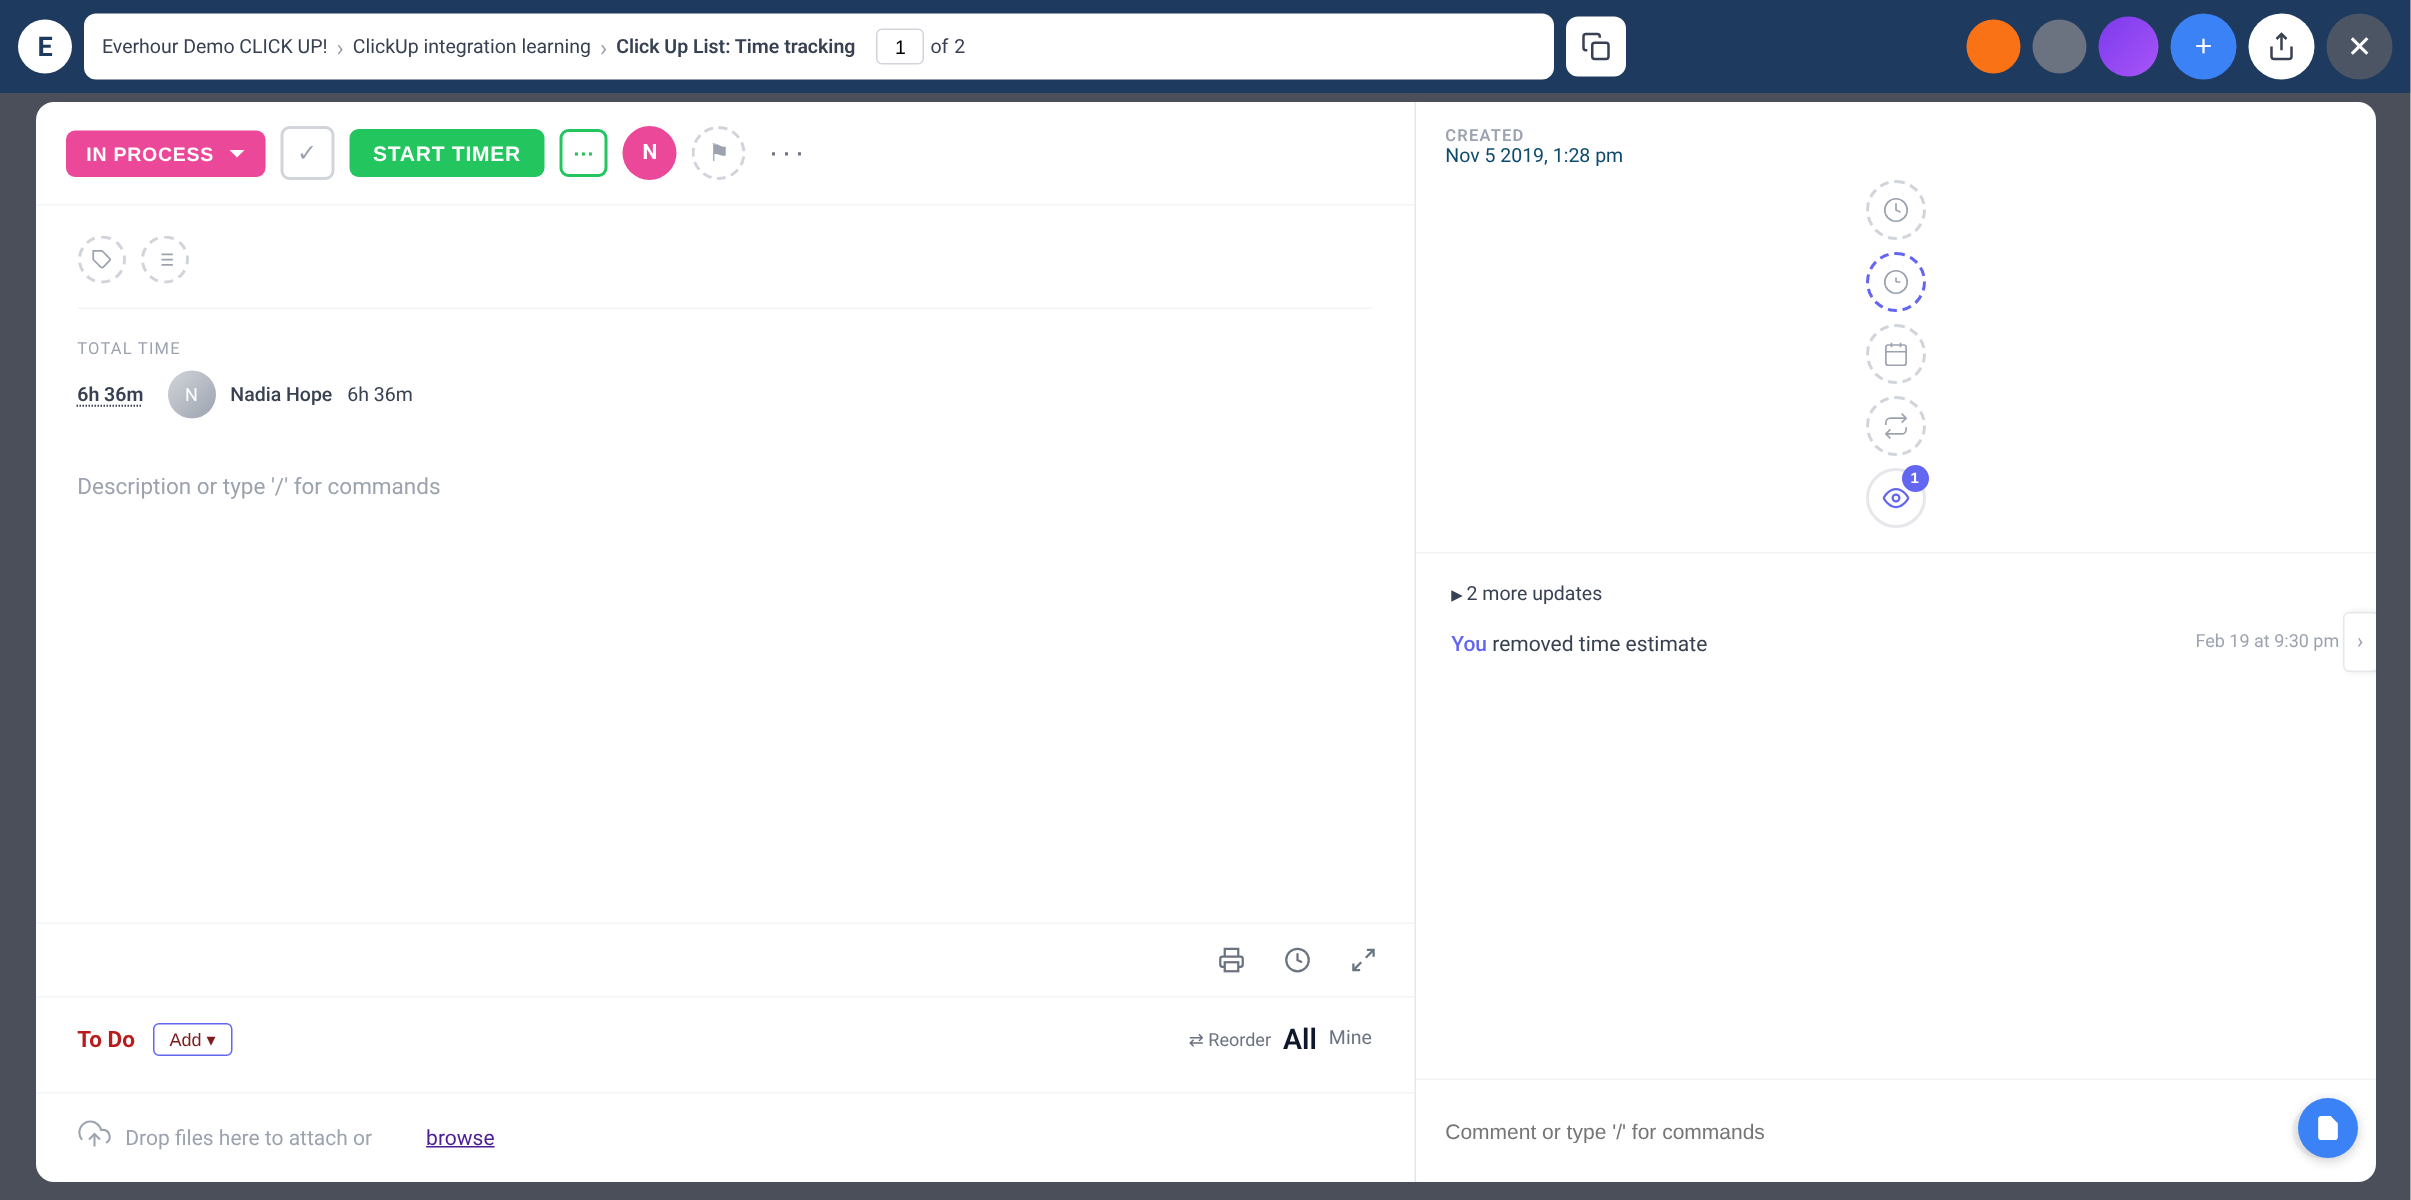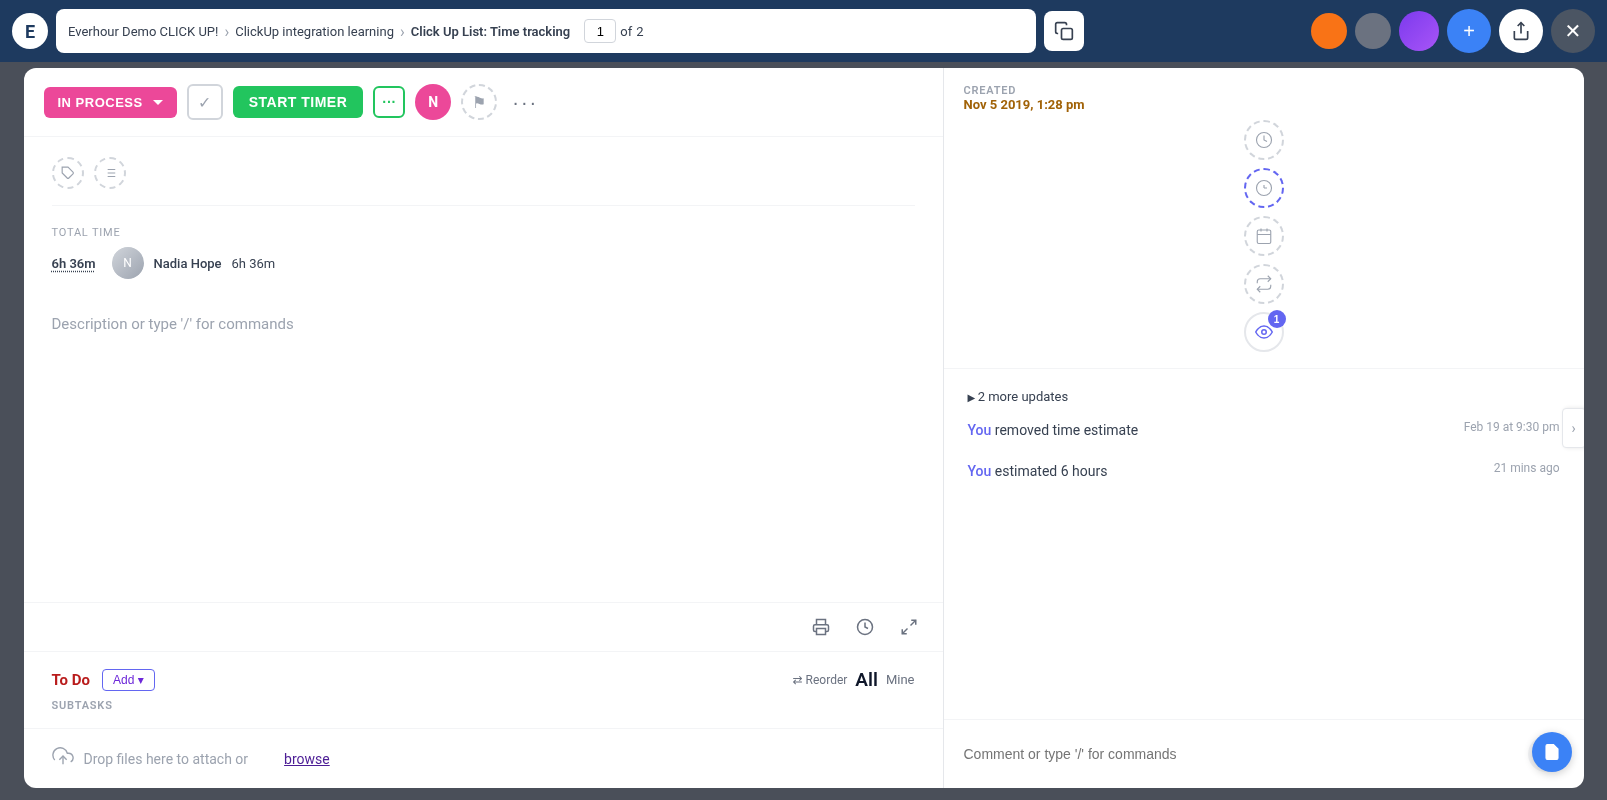--- a/index.html
+++ b/index.html
@@ -386,21 +386,21 @@
       gap: 12px;
       margin-bottom: 8px;
     }
     .todo-title {
       font-size: 15px;
       font-weight: 700;
       color: #b91c1c;
     }
     .add-btn {
       border: 1px solid #6366f1;
-      color: #6d28d9;
+      color: #7f1d1d;
       background: white;
       border-radius: 4px;
       padding: 3px 10px;
       font-size: 12px;
       cursor: pointer;
       display: flex;
       align-items: center;
       gap: 4px;
     }
     .todo-filters {
@@ -456,22 +456,21 @@
     }
     .created-label {
       font-size: 11px;
       color: #9ca3af;
       font-weight: 600;
       letter-spacing: 0.8px;
       text-transform: uppercase;
     }
     .created-date {
       font-size: 13px;
-      color: #a16207;
-      font-weight: bold;
+      color: #0c4a6e;
     }
     .right-icon-btn {
       width: 40px;
       height: 40px;
       border: 2px dashed #d1d5db;
       border-radius: 50%;
       background: white;
       cursor: pointer;
       display: flex;
       align-items: center;
@@ -779,21 +778,20 @@
           <span class="todo-title">To Do</span>
           <button class="add-btn">
             <span>Add ▾</span>
           </button>
           <div class="todo-filters">
             <span class="reorder-btn">⇄ Reorder</span>
             <span class="filter-all">All</span>
             <span class="filter-mine">Mine</span>
           </div>
         </div>
-        <div class="subtasks-label">SUBTASKS</div>
       </div>
 
       <div class="attach-area">
         <span style="font-size:20px;color:#9ca3af;">
           <svg width="22" height="22" viewBox="0 0 24 24" fill="none" stroke="#9ca3af" stroke-width="1.5">
             <polyline points="16 16 12 12 8 16"></polyline>
             <line x1="12" y1="12" x2="12" y2="21"></line>
             <path d="M20.39 18.39A5 5 0 0 0 18 9h-1.26A8 8 0 1 0 3 16.3"></path>
           </svg>
         </span>
@@ -855,27 +853,20 @@
         <div class="more-updates">2 more updates</div>
 
         <div class="activity-item">
           <div class="activity-text">
             <span class="you">You</span>
             <span> removed time estimate</span>
           </div>
           <span class="activity-time">Feb 19 at 9:30 pm</span>
         </div>
 
-        <div class="activity-item">
-          <div class="activity-text">
-            <span class="you">You</span>
-            <span> estimated 6 hours</span>
-          </div>
-          <span class="activity-time">21 mins ago</span>
-        </div>
       </div>
 
       <div class="comment-area">
         <input class="comment-input" type="text" placeholder="Comment or type '/' for commands" style="">
         <button class="comment-send-btn">
           <svg width="18" height="18" viewBox="0 0 24 24" fill="none" stroke="#9ca3af" stroke-width="2">
             <path d="M21 15a2 2 0 0 1-2 2H7l-4 4V5a2 2 0 0 1 2-2h14a2 2 0 0 1 2 2z"></path>
           </svg>
         </button>
       </div>

